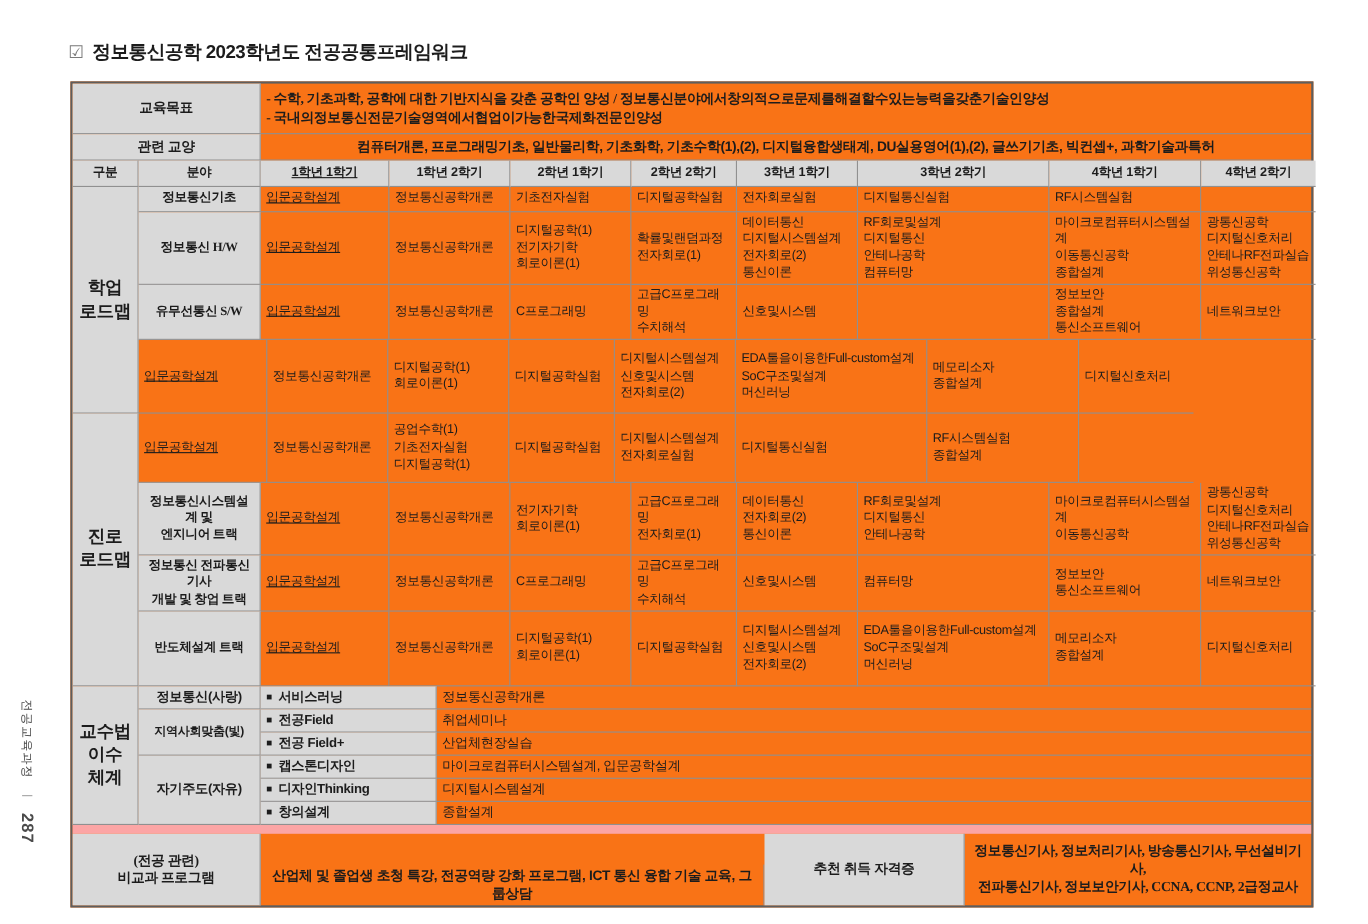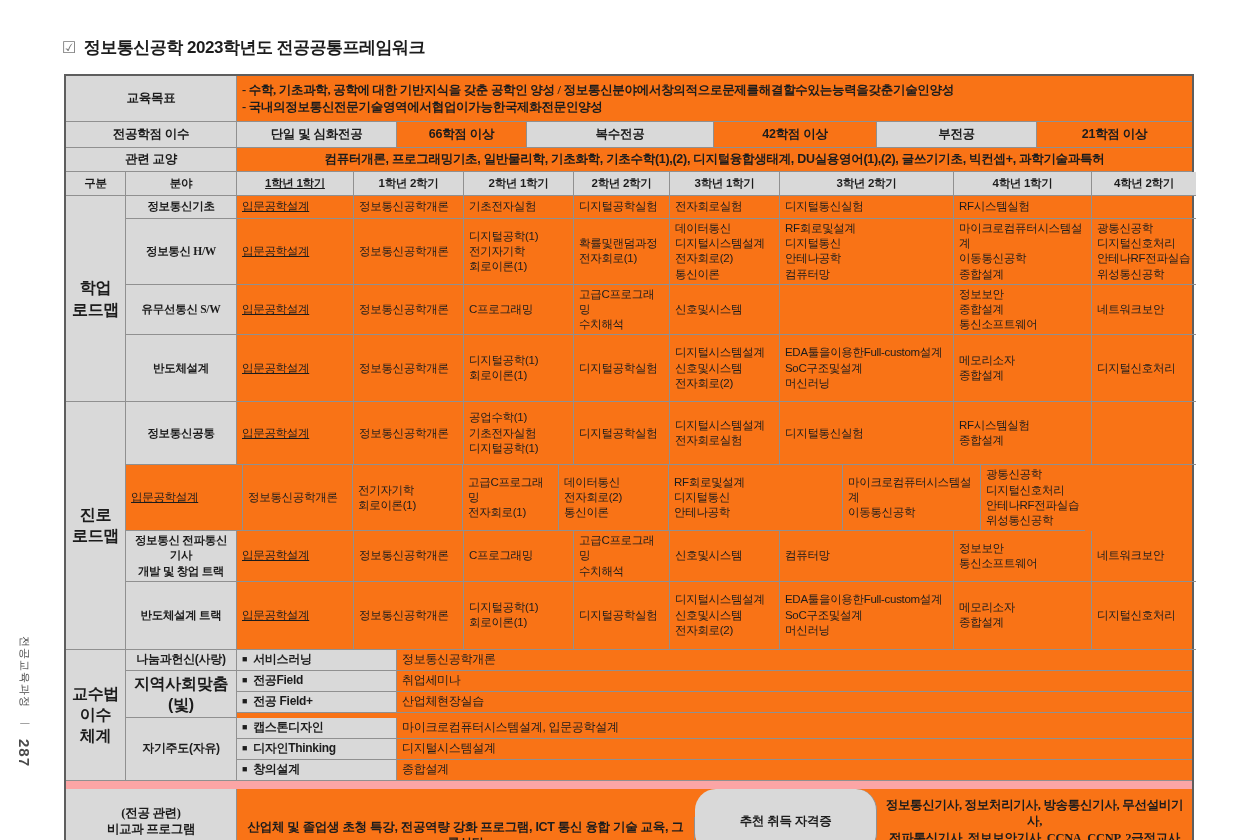--- a/index.html
+++ b/index.html
@@ -50,21 +50,21 @@
   .w-s6{width:174px;flex:none;}
   .w-s7{width:138px;flex:none;}
   .w-s8{width:104px;flex:none;min-width:0;}
   .w-cr1{width:160px;flex:none;}
   .w-cr2{width:130px;flex:none;}
   .w-cr3{width:187px;flex:none;}
   .w-cr4{width:163px;flex:none;}
   .w-cr5{width:160px;flex:none;}
   .w-method{width:160px;flex:none;}
   .w-prog{width:458px;flex:none;justify-content:center;text-align:center;margin-top:28px;}
-  .w-cert{width:182px;flex:none;border-radius:21px;}
+  .w-cert{width:182px;flex:none;}
   .grow{flex:1;min-width:0;}
 </style>
 </head>
 <body>
 
 <div class="sheet">
 
   <div class="title">
     <span class="chk">☑</span>
     <span>정보통신공학 2023학년도 전공공통프레임워크</span>
@@ -77,29 +77,20 @@
   </div>
 
   <div class="tbl">
 
     <div class="r" style="min-height:46px">
       <div class="c hd info w-label">교육목표</div>
       <div class="c info pre grow endcol">- 수학, 기초과학, 공학에 대한 기반지식을 갖춘 공학인 양성 / 정보통신분야에서창의적으로문제를해결할수있는능력을갖춘기술인양성
 - 국내의정보통신전문기술영역에서협업이가능한국제화전문인양성</div>
     </div>
 
-    <div class="r" style="min-height:26px">
-      <div class="c hd info w-label">전공학점 이수</div>
-      <div class="c hd info w-cr1">단일 및 심화전공</div>
-      <div class="c info white-center w-cr2">66학점 이상</div>
-      <div class="c hd info w-cr3">복수전공</div>
-      <div class="c info white-center w-cr4">42학점 이상</div>
-      <div class="c hd info w-cr5">부전공</div>
-      <div class="c info white-center grow endcol">21학점 이상</div>
-    </div>
 
     <div class="r" style="min-height:24px">
       <div class="c hd info w-label">관련 교양</div>
       <div class="c info white-center grow endcol">컴퓨터개론, 프로그래밍기초, 일반물리학, 기초화학, 기초수학(1),(2), 디지털융합생태계, DU실용영어(1),(2), 글쓰기기초, 빅컨셉+, 과학기술과특허</div>
     </div>
 
     <div class="r" style="min-height:24px">
       <div class="c hd w-gu">구분</div>
       <div class="c hd w-field">분야</div>
       <div class="c hd w-s1">1학년 1학기</div>
@@ -160,21 +151,20 @@
           <div class="c course w-s4">고급C프로그래밍
 수치해석</div>
           <div class="c course w-s5">신호및시스템</div>
           <div class="c course w-s6"></div>
           <div class="c course w-s7">정보보안
 종합설계
 통신소프트웨어</div>
           <div class="c course w-s8 endcol">네트워크보안</div>
         </div>
         <div class="r" style="min-height:67px">
-          <div class="c hd w-field pre">반도체설계</div>
           <div class="c course w-s1">입문공학설계</div>
           <div class="c course w-s2">정보통신공학개론</div>
           <div class="c course w-s3">디지털공학(1)
 회로이론(1)</div>
           <div class="c course w-s4">디지털공학실험</div>
           <div class="c course w-s5">디지털시스템설계
 신호및시스템
 전자회로(2)</div>
           <div class="c course w-s6">EDA툴을이용한Full-custom설계
 SoC구조및설계
@@ -184,35 +174,36 @@
           <div class="c course w-s8 endcol">디지털신호처리</div>
         </div>
       </div>
     </div>
 
     <div class="grp">
       <div class="c hd grp-label pre w-gu">진로
 로드맵</div>
       <div class="grp-rows">
         <div class="r" style="min-height:63px">
-          <div class="c hd w-field pre">정보통신공통</div>
           <div class="c course w-s1">입문공학설계</div>
           <div class="c course w-s2">정보통신공학개론</div>
           <div class="c course w-s3">공업수학(1)
 기초전자실험
 디지털공학(1)</div>
           <div class="c course w-s4">디지털공학실험</div>
           <div class="c course w-s5">디지털시스템설계
 전자회로실험</div>
           <div class="c course w-s6">디지털통신실험</div>
           <div class="c course w-s7">RF시스템실험
 종합설계</div>
           <div class="c course w-s8 endcol"></div>
         </div>
         <div class="r" style="min-height:66px">
+          <div class="c hd w-field pre">정보통신시스템설계 및
+엔지니어 트랙</div>
           <div class="c course w-s1">입문공학설계</div>
           <div class="c course w-s2">정보통신공학개론</div>
           <div class="c course w-s3">전기자기학
 회로이론(1)</div>
           <div class="c course w-s4">고급C프로그래밍
 전자회로(1)</div>
           <div class="c course w-s5">데이터통신
 전자회로(2)
 통신이론</div>
           <div class="c course w-s6">RF회로및설계
@@ -258,33 +249,33 @@
         </div>
       </div>
     </div>
 
     <div class="grp">
       <div class="c hd grp-label pre w-gu">교수법
 이수
 체계</div>
       <div class="grp-rows">
         <div class="catgrp">
-          <div class="c hd w-field" style="font-weight:600;font-size:12px">나눔과헌신(사랑)</div>
+          <div class="c hd w-field" style="font-weight:600;font-size:12px">정보통신(사랑)</div>
           <div class="catrows">
             <div class="r" style="min-height:21px">
               <div class="c hd method w-method">
                 <span class="bullet">■</span>
                 <span>서비스러닝</span>
               </div>
               <div class="c courses grow endcol">정보통신공학개론</div>
             </div>
           </div>
         </div>
         <div class="catgrp">
-          <div class="c hd w-field" style="font-weight:600;font-size:16px">지역사회맞춤(빛)</div>
+          <div class="c hd w-field" style="font-weight:600;font-size:11px">지역사회맞춤(빛)</div>
           <div class="catrows">
             <div class="r" style="min-height:21px">
               <div class="c hd method w-method">
                 <span class="bullet">■</span>
                 <span>전공Field</span>
               </div>
               <div class="c courses grow endcol">취업세미나</div>
             </div>
             <div class="r" style="min-height:21px">
               <div class="c hd method w-method">

